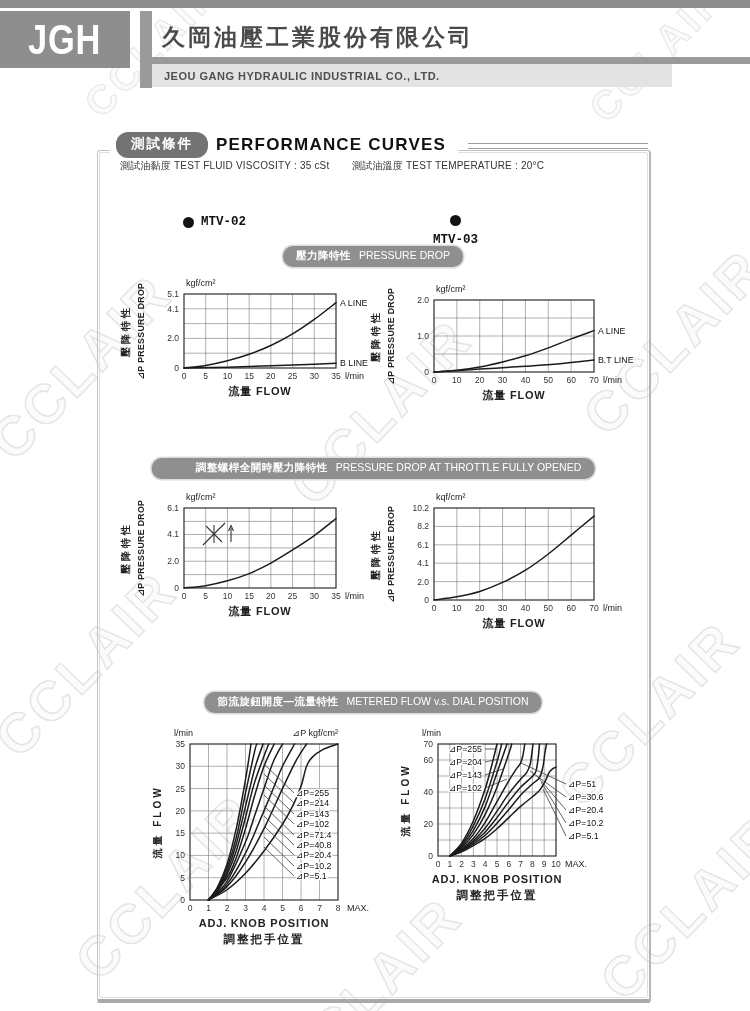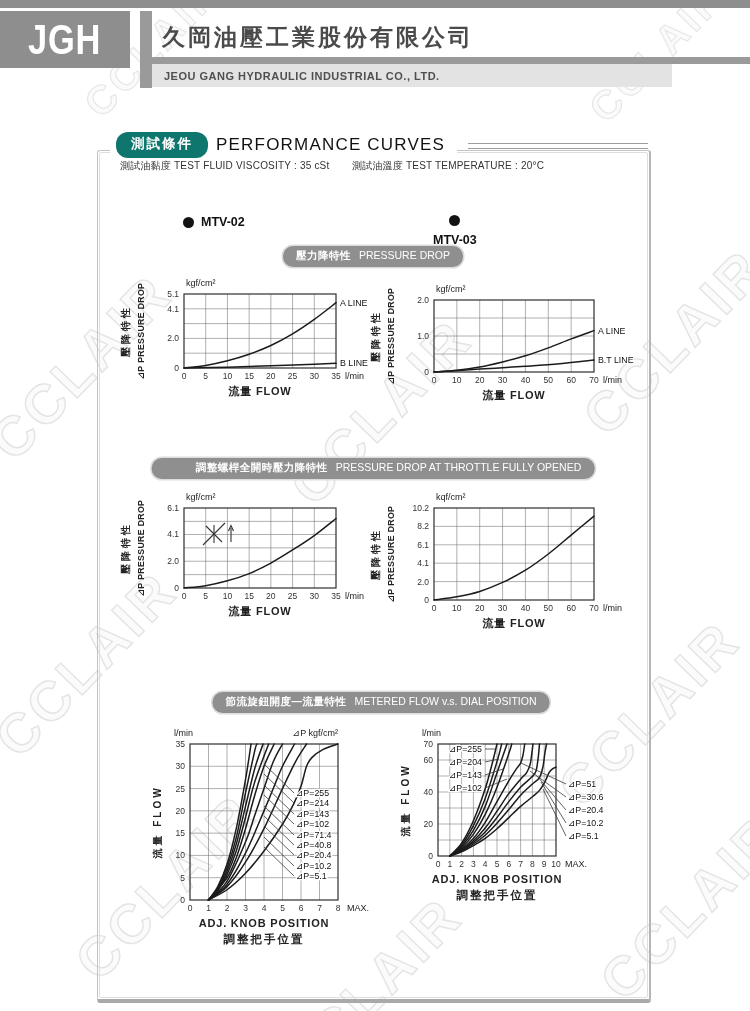--- a/index.html
+++ b/index.html
@@ -28,28 +28,28 @@
   
   .frame{left:97px;top:150px;width:551px;height:848px;border:1px solid #c3c3c3;
          border-right:2px solid #b5b5b5;border-bottom:4px solid #a9a9a9;border-radius:3px;z-index:2;}
   .frame:after{content:"";position:absolute;inset:1px;border:1px solid #dedede;border-radius:2px;}
 
   
   .rule2{left:468px;top:143px;width:180px;height:4px;border-top:1.2px solid #9c9c9c;
          border-bottom:1.2px solid #9c9c9c;z-index:3;}
   .title-block{left:110px;top:132px;height:26px;display:flex;align-items:center;gap:8px;
                background:#fff;padding:0 12px 0 6px;z-index:4;}
-  .pill-black{background:#0f766e;color:#fff;border-radius:12px;padding:3px 15px 5px;
+  .pill-black{background:#737373;color:#fff;border-radius:12px;padding:3px 15px 5px;
               font-weight:bold;font-size:13.5px;letter-spacing:2px;white-space:nowrap;}
-  .title-en{font-size:17px;font-weight:normal;letter-spacing:1.2px;color:#111;white-space:nowrap;}
+  .title-en{font-size:17px;font-weight:bold;letter-spacing:1.2px;color:#111;white-space:nowrap;}
 
   .cond{top:159px;font-size:10px;color:#333;letter-spacing:.2px;z-index:3;}
 
   .model{top:215px;display:flex;align-items:center;gap:7px;z-index:3;
-         font-weight:bold;font-size:12.5px;color:#111;}
+         font-weight:bold;font-size:12.5px;color:#111;font-family:Liberation Mono, monospace;}
   .dot{width:11px;height:11px;border-radius:50%;background:#131313;}
 
   .sec-pill{transform:translateX(-50%);background:#8f8f8f;color:#fff;border-radius:10px;
             padding:3px 13px 4px;font-size:10.5px;white-space:nowrap;
             box-shadow:0 0 0 1.5px #dcdcdc;z-index:3;}
   .sec-pill .pz{font-weight:bold;letter-spacing:.5px;}
   .sec-pill .pe{margin-left:5px;}
 
   .chart{position:absolute;z-index:3;}
   svg text{font-family:"Liberation Sans","DejaVu Sans",sans-serif;}
@@ -114,21 +114,21 @@
   </div>
 
   <div class="abs sec-pill" style="left:373px;top:246px;text-align:right;">
     <span class="pz">壓力降特性</span>
     <span class="pe">PRESSURE DROP</span>
   </div>
   <div class="abs sec-pill" style="left:373px;top:458px;padding-left:44px;">
     <span class="pz">調整螺桿全開時壓力降特性</span>
     <span class="pe">PRESSURE DROP  AT THROTTLE FULLY OPENED</span>
   </div>
-  <div class="abs sec-pill" style="left:381px;top:692px;">
+  <div class="abs sec-pill" style="left:373px;top:692px;">
     <span class="pz">節流旋鈕開度—流量特性</span>
     <span class="pe">METERED FLOW  v.s. DIAL POSITION</span>
   </div>
 
   <div class="chart" style="left: 118px; top: 274px;"><svg width="260" height="148" viewBox="0 0 260 148">
         <defs>
           <clipPath id="cp0">
             <rect x="65" y="19" width="154" height="76"></rect>
           </clipPath>
         </defs>

